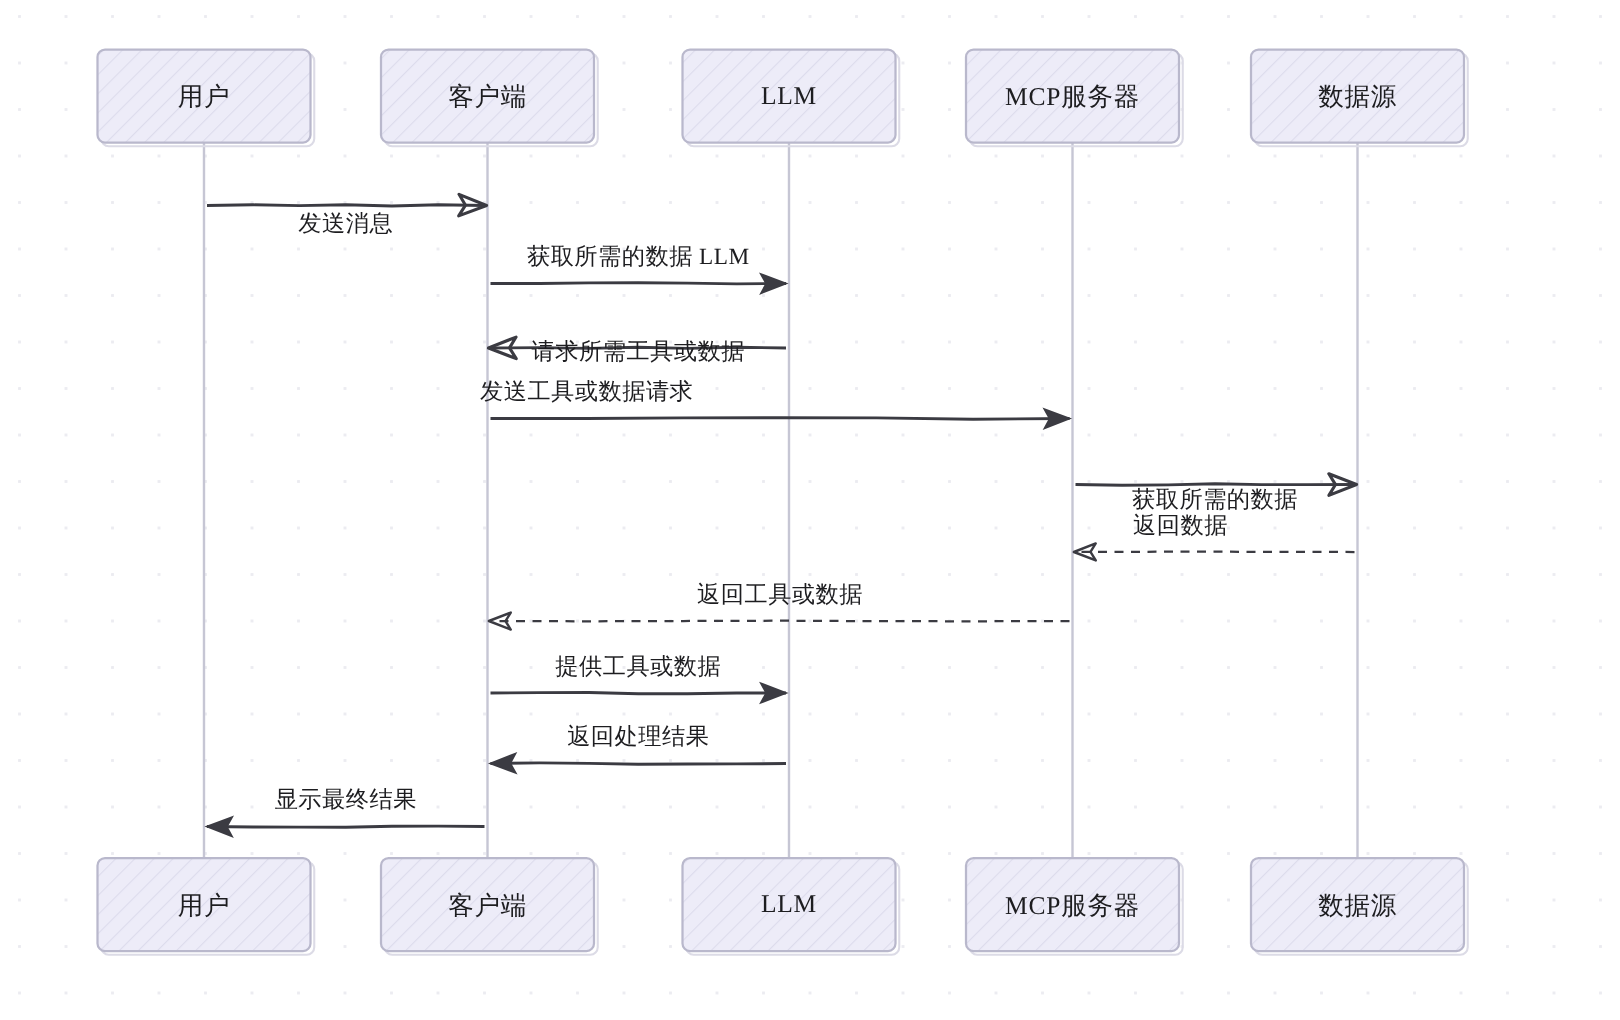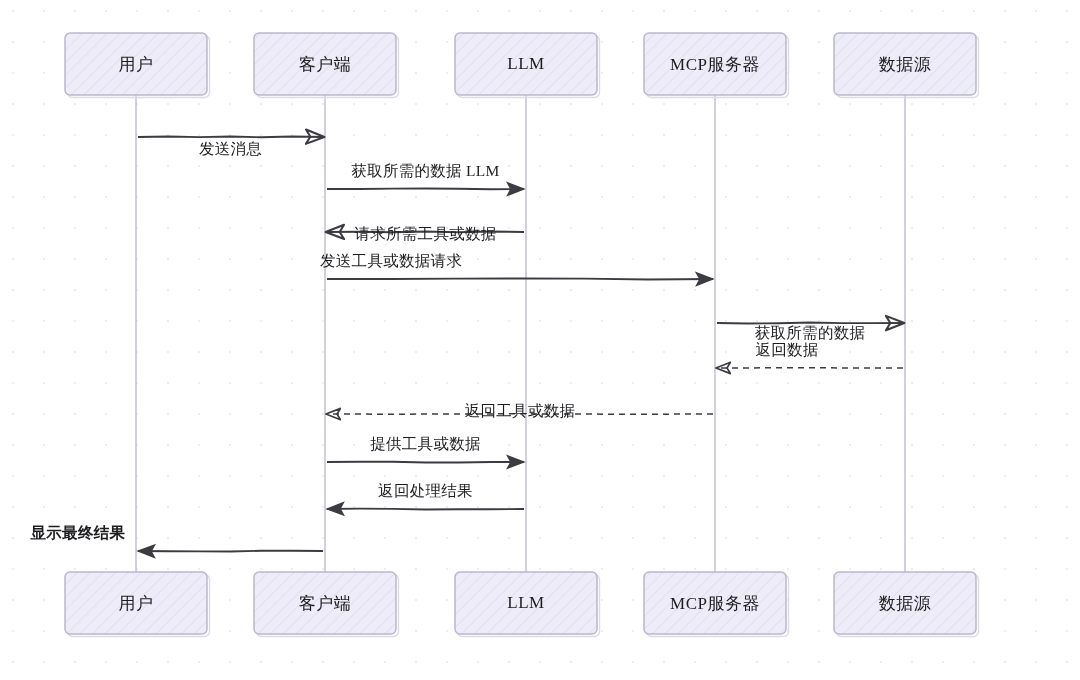--- a/index.html
+++ b/index.html
@@ -152,18 +152,18 @@
       <div style="position: absolute; left: 644px; top: 33px; width: 142px; height: 62px; display: flex; align-items: center; justify-content: center; font-size: 17px; color: rgb(29, 29, 32); letter-spacing: 0.5px;">MCP服务器</div>
       <div style="position: absolute; left: 644px; top: 572px; width: 142px; height: 62px; display: flex; align-items: center; justify-content: center; font-size: 17px; color: rgb(29, 29, 32); letter-spacing: 0.5px;">MCP服务器</div>
       <div style="position: absolute; left: 834px; top: 33px; width: 142px; height: 62px; display: flex; align-items: center; justify-content: center; font-size: 17px; color: rgb(29, 29, 32); letter-spacing: 0.5px;">数据源</div>
       <div style="position: absolute; left: 834px; top: 572px; width: 142px; height: 62px; display: flex; align-items: center; justify-content: center; font-size: 17px; color: rgb(29, 29, 32); letter-spacing: 0.5px;">数据源</div>
       <div style="position: absolute; left: 30.5px; top: 109px; width: 400px; text-align: center; font-size: 15.5px; color: rgb(29, 29, 32); letter-spacing: 0.3px; white-space: nowrap; margin-top: 30px;">发送消息</div>
       <div style="position: absolute; left: 225.5px; top: 161px; width: 400px; text-align: center; font-size: 15.5px; color: rgb(29, 29, 32); letter-spacing: 0.3px; white-space: nowrap;">获取所需的数据 LLM</div>
       <div style="position: absolute; left: 225.5px; top: 204px; width: 400px; text-align: center; font-size: 15.5px; color: rgb(29, 29, 32); letter-spacing: 0.3px; white-space: nowrap; margin-top: 20px;">请求所需工具或数据</div>
       <div style="position: absolute; left: 320px; top: 251px; width: 400px; font-size: 15.5px; color: rgb(29, 29, 32); letter-spacing: 0.3px; white-space: nowrap;">发送工具或数据请求</div>
       <div style="position: absolute; left: 610px; top: 295px; width: 400px; text-align: center; font-size: 15.5px; color: rgb(29, 29, 32); letter-spacing: 0.3px; white-space: nowrap; margin-top: 28px;">获取所需的数据</div>
       <div style="position: absolute; left: 587px; top: 340px; width: 400px; text-align: center; font-size: 15.5px; color: rgb(29, 29, 32); letter-spacing: 0.3px; white-space: nowrap;">返回数据</div>
-      <div style="position: absolute; left: 320px; top: 386px; width: 400px; text-align: center; font-size: 15.5px; color: rgb(29, 29, 32); letter-spacing: 0.3px; white-space: nowrap; margin-top: 15px;">返回工具或数据</div>
+      <div style="position: absolute; left: 320px; top: 386px; width: 400px; text-align: center; font-size: 15.5px; color: rgb(29, 29, 32); letter-spacing: 0.3px; white-space: nowrap;">返回工具或数据</div>
       <div style="position: absolute; left: 225.5px; top: 434px; width: 400px; text-align: center; font-size: 15.5px; color: rgb(29, 29, 32); letter-spacing: 0.3px; white-space: nowrap; font-family: Liberation Mono, monospace;">提供工具或数据</div>
       <div style="position: absolute; left: 225.5px; top: 481px; width: 400px; text-align: center; font-size: 15.5px; color: rgb(29, 29, 32); letter-spacing: 0.3px; white-space: nowrap;">返回处理结果</div>
-      <div style="position: absolute; left: 30.5px; top: 523px; width: 400px; text-align: left; font-size: 15.5px; color: rgb(29, 29, 32); letter-spacing: 0.3px; white-space: nowrap; font-weight: bold;">显示最终结果</div>
+      <div style="position: absolute; left: 30.5px; top: 523px; width: 400px; text-align: center; font-size: 15.5px; color: rgb(29, 29, 32); letter-spacing: 0.3px; white-space: nowrap;">显示最终结果</div>
     </div>
 </div>
 
 </body></html>

